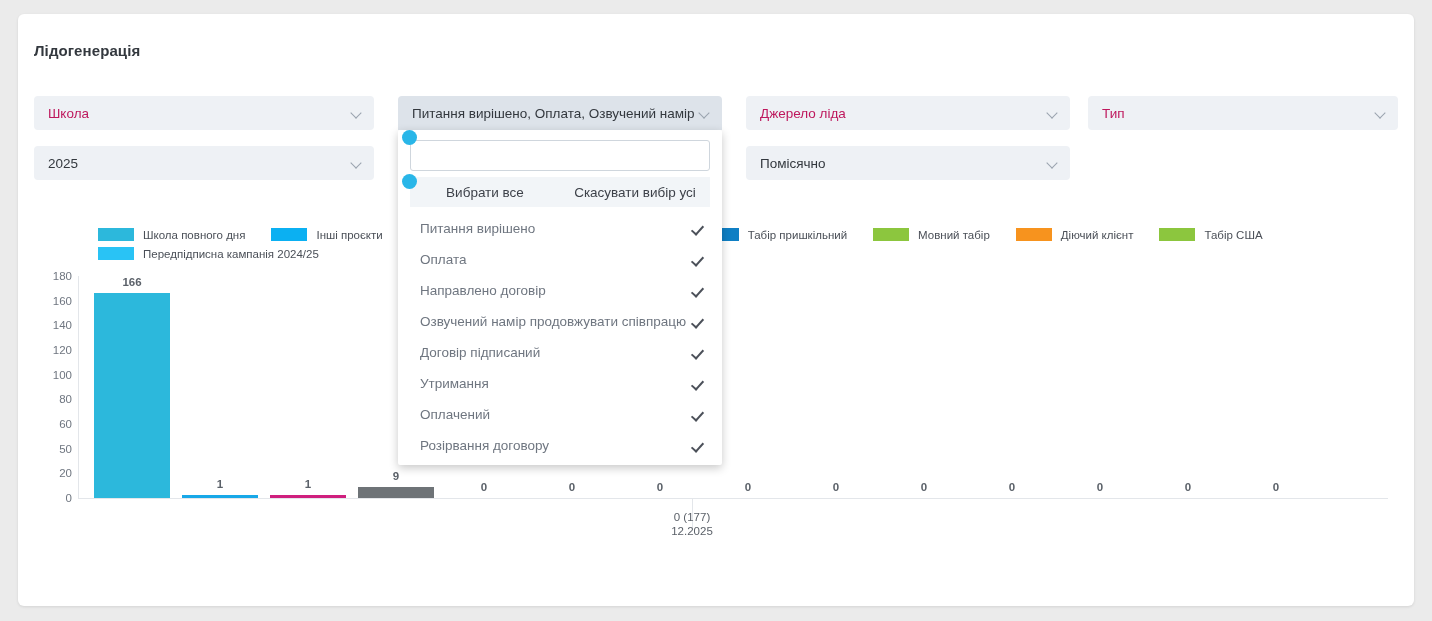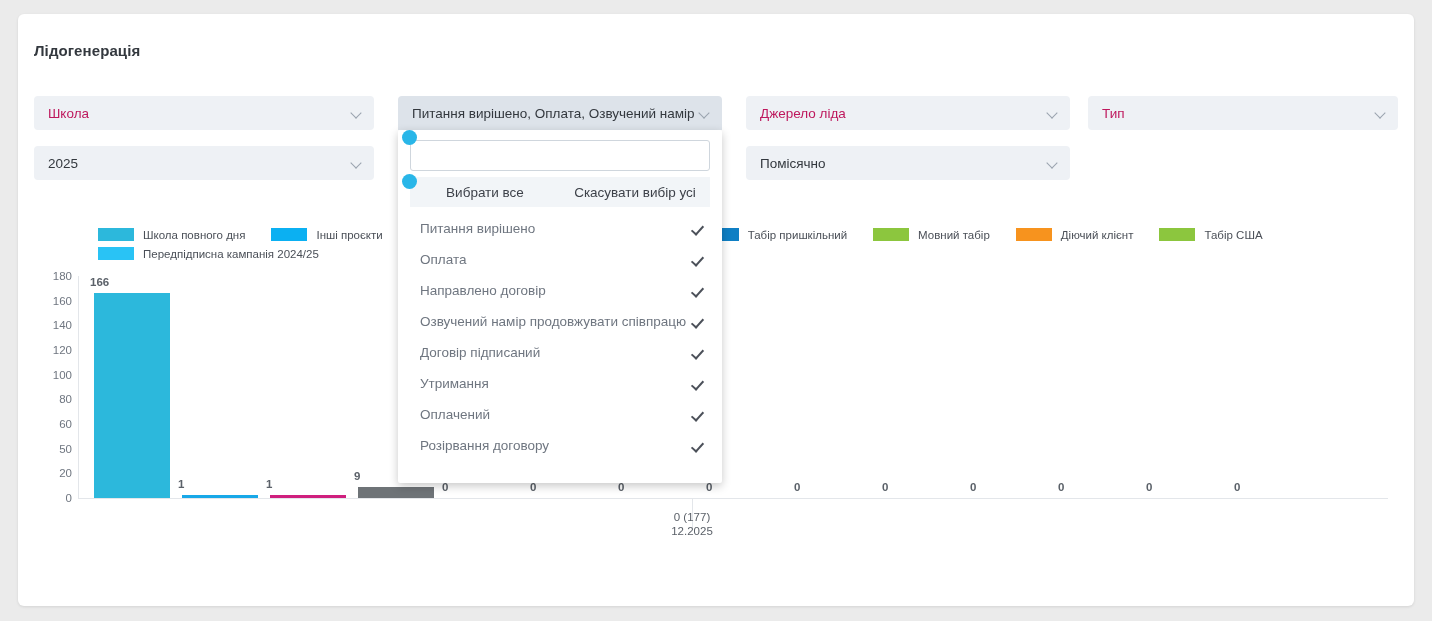--- a/index.html
+++ b/index.html
@@ -76,21 +76,21 @@
 
   
   .dropdown {
     position: absolute;
     left: 380px; top: 116px;
     width: 324px;
     background: #ffffff;
     border-radius: 2px;
     box-shadow: 0 3px 10px rgba(0,0,0,0.22);
     z-index: 50;
-    padding-bottom: 18px;
+    padding-bottom: 0;
   }
   .dd-search-wrap { padding: 10px 12px 6px 12px; }
   .dd-search {
     width: 100%; height: 31px;
     border: 1px solid #cfd6dd;
     border-radius: 3px;
     padding: 0 9px;
     font-size: 13.5px;
     font-family: "Liberation Sans", sans-serif;
     color: #33383e;
@@ -219,21 +219,21 @@
     height: 226px;
   }
   .bar {
     position: absolute;
     left: 4px; bottom: 0;
     width: 76px;
   }
   .bar-lbl {
     position: absolute;
     left: 0; width: 84px;
-    text-align: left;
+    text-align: center;
     font-size: 11.5px;
     color: #5b6169;
     font-weight: bold;
   }
   .tick-line {
     position: absolute;
     top: 226px;
     width: 1px; height: 30px;
     background: #e3e6ea;
   }

